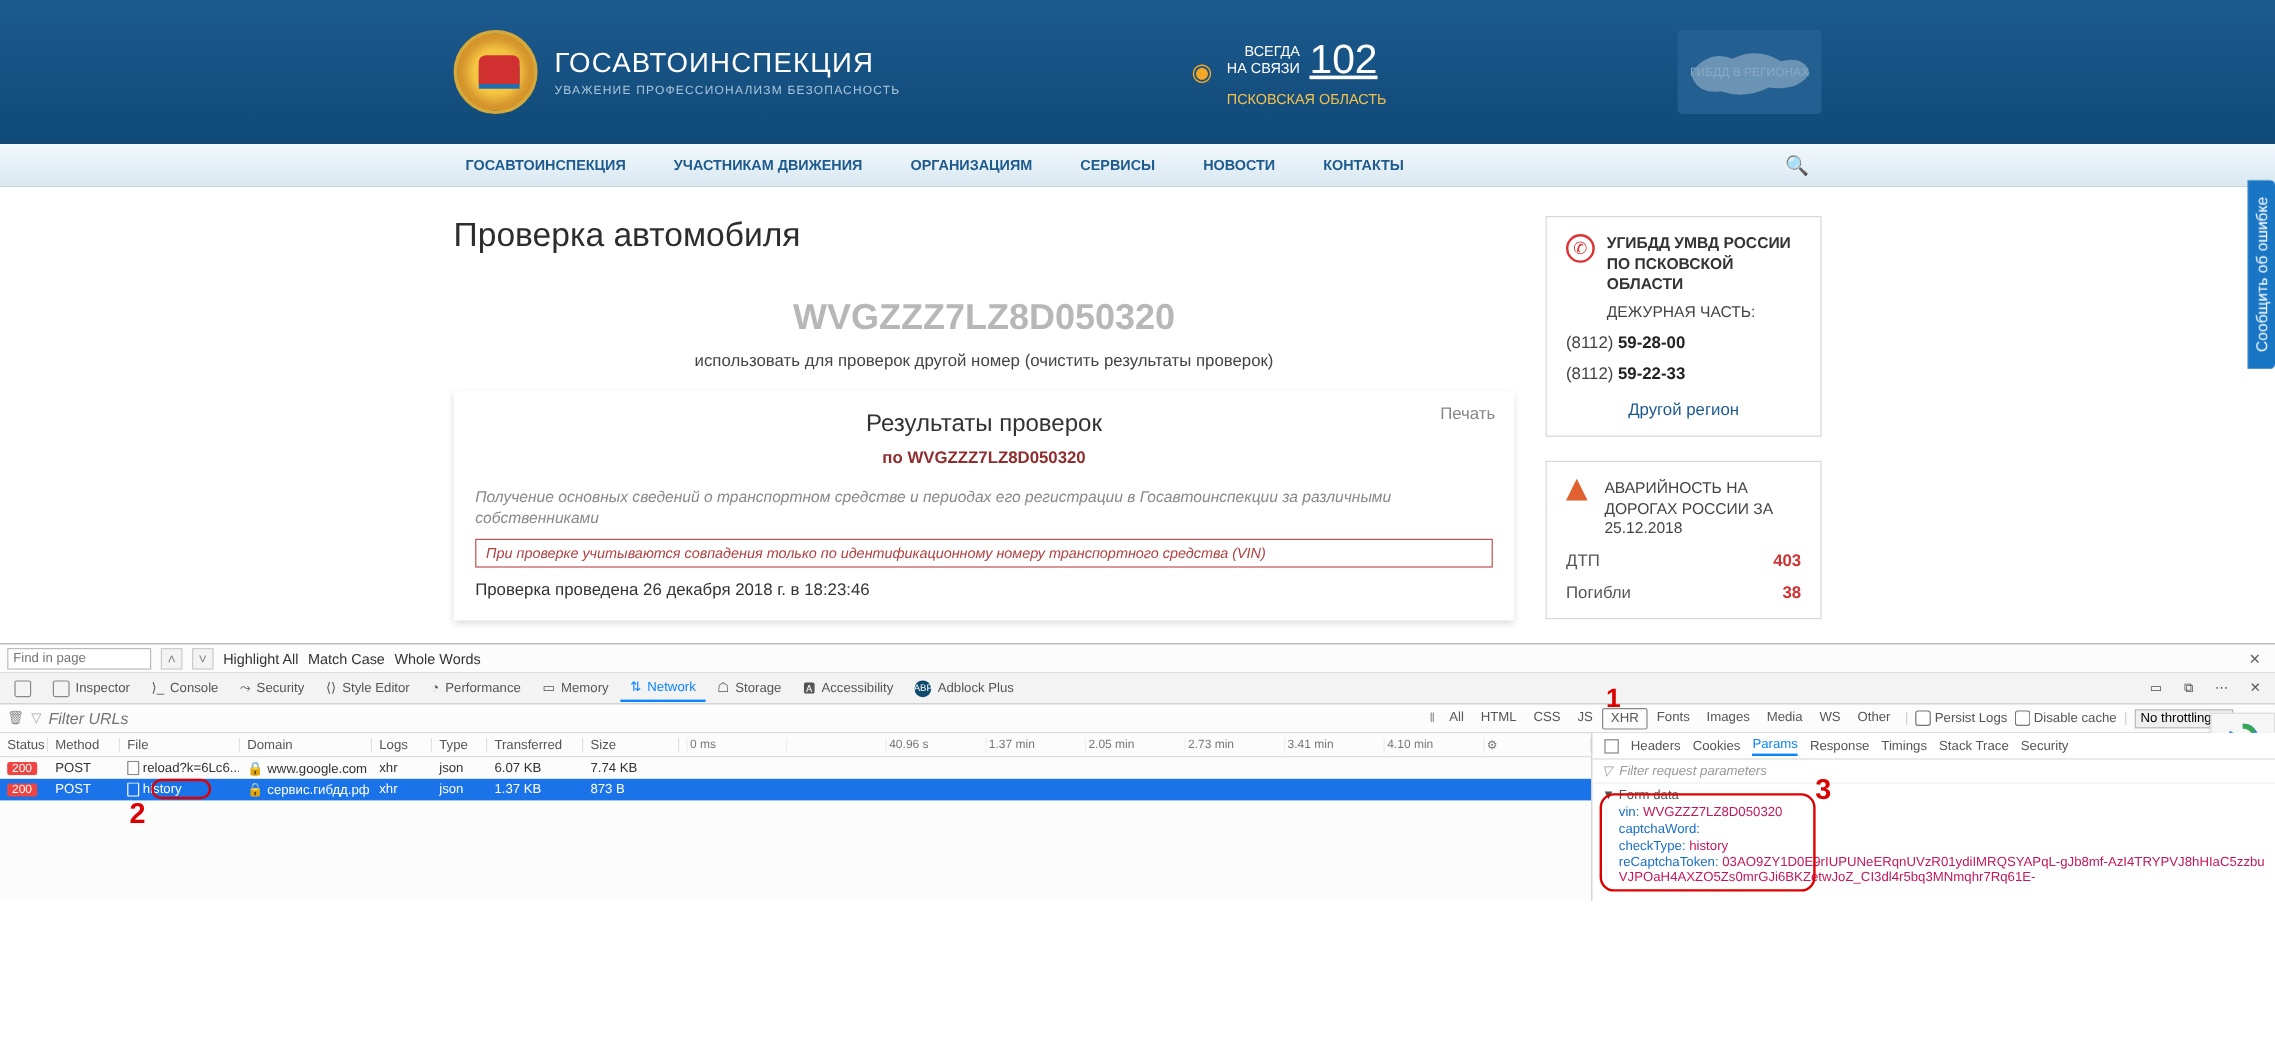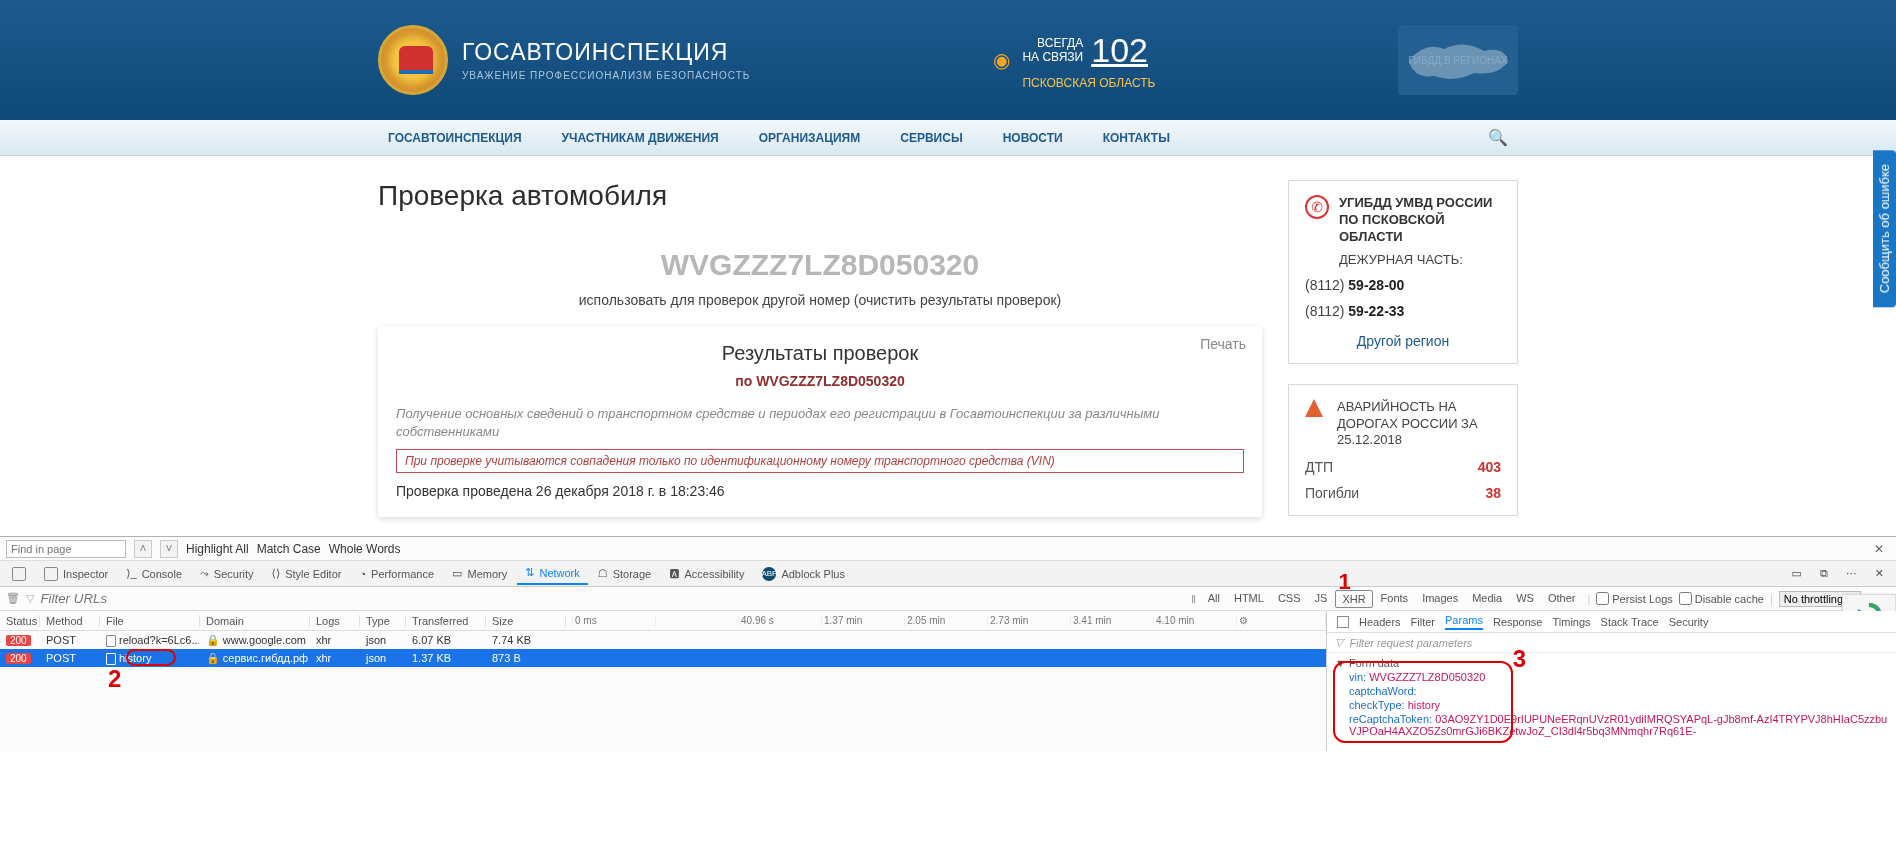--- a/index.html
+++ b/index.html
@@ -375,21 +375,21 @@
       </div>
 
       <div class="file-circle" style="left:126px; top:38px;"></div>
       <div class="mark2">2</div>
     </div>
 
     <div class="net-right">
       <div class="dp-tabs">
         <span class="toggle-ic"></span>
         <span class="dpt">Headers</span>
-        <span class="dpt">Filter</span>
+        <span class="dpt">Cookies</span>
         <span class="dpt active">Params</span>
         <span class="dpt">Response</span>
         <span class="dpt">Timings</span>
         <span class="dpt">Stack Trace</span>
         <span class="dpt">Security</span>
       </div>
       <div class="dp-filter">
           <span>▽</span>
           <span>Filter request parameters</span>
         </div>

